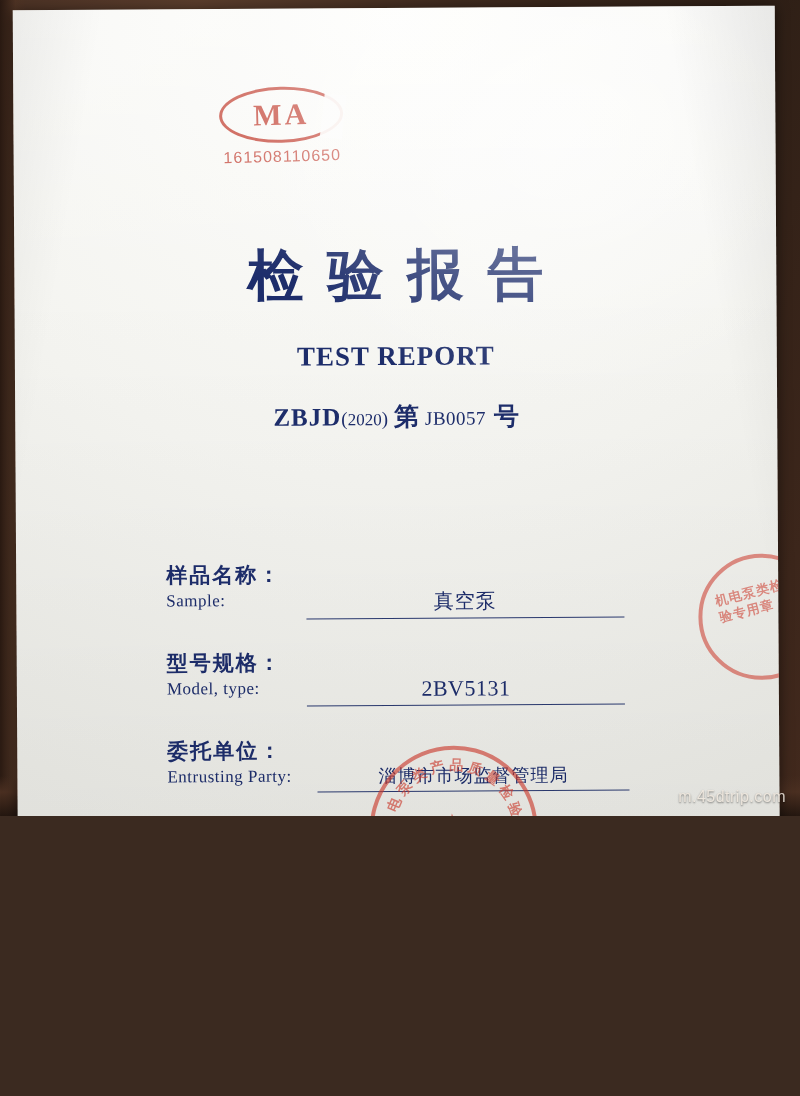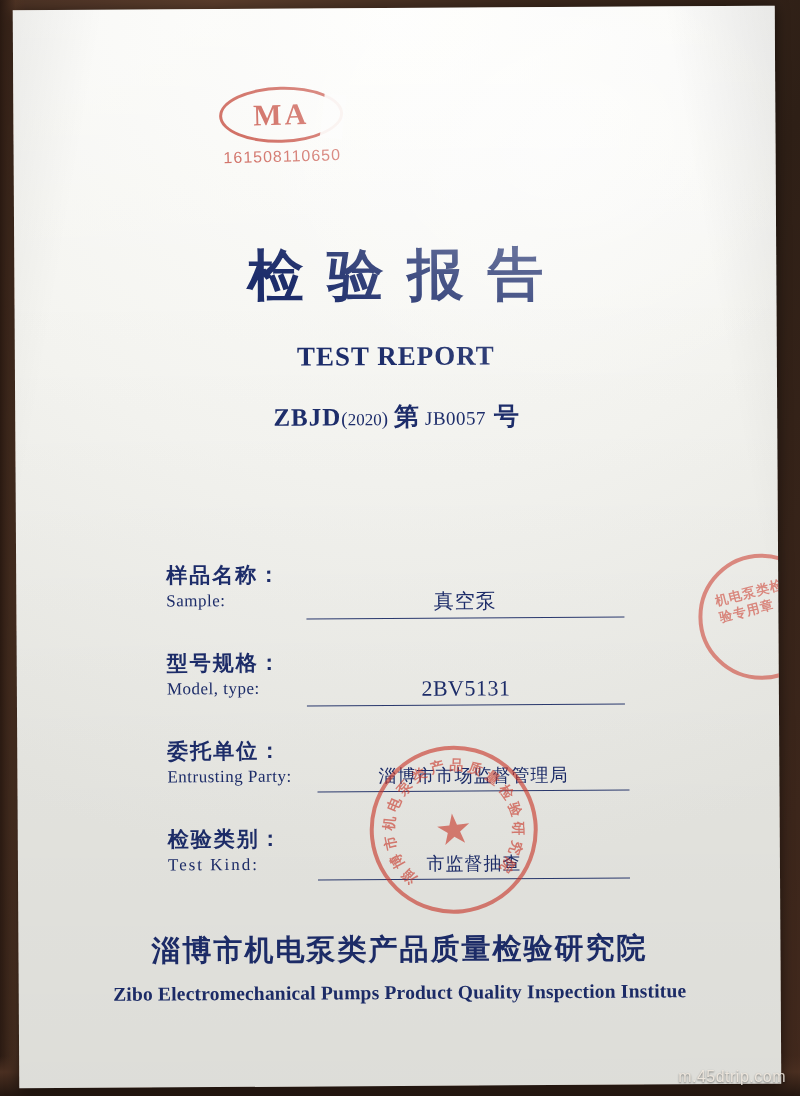--- a/index.html
+++ b/index.html
@@ -7,21 +7,21 @@
     width: 800px;
     height: 1096px;
     overflow: hidden;
     background: #3b2a20;
     font-family: "Liberation Serif", serif;
   }
 
   #photo {
     position: relative;
     width: 800px;
-    height: 1096px;
+    height: 816px;
     background: linear-gradient(110deg, #4a3124 0%, #5a3d2c 18%, #3e2a1e 42%, #2e1f16 70%, #42291d 100%);
     overflow: hidden;
     padding-left: 9px;
   }
 
   
   #desk-left {
     position: absolute;
     left: 0; top: 0;
     width: 26px; height: 1096px;

